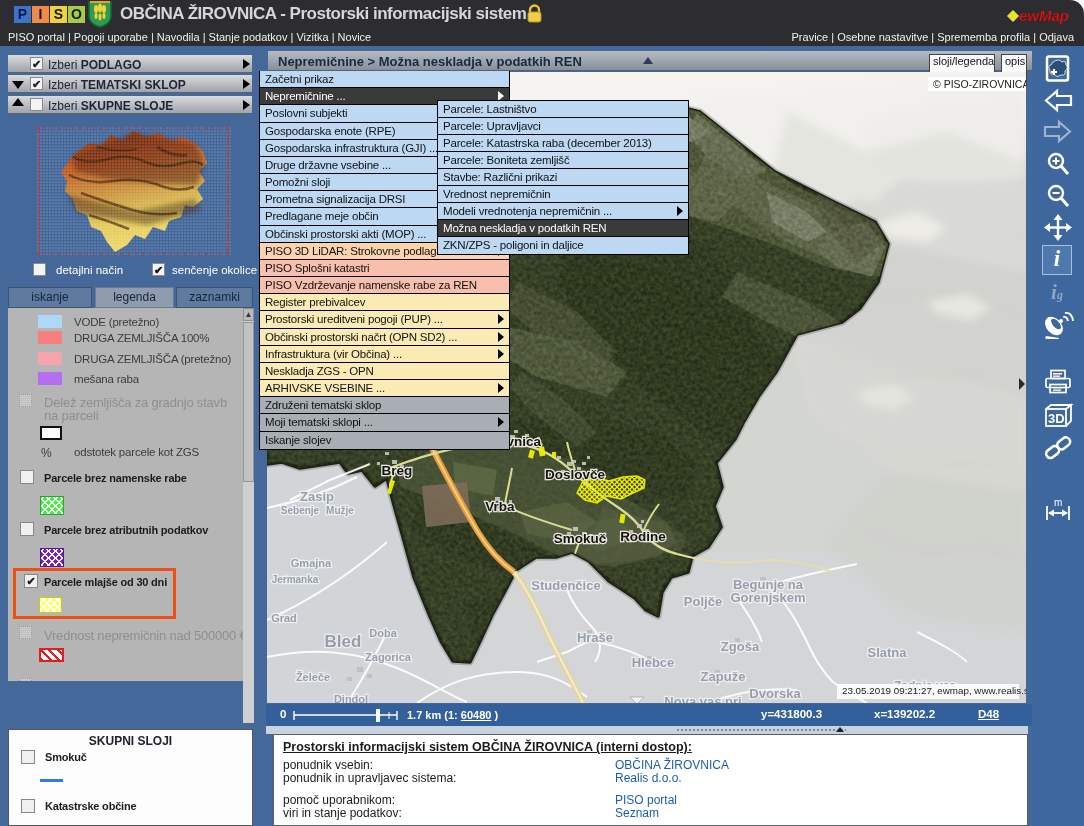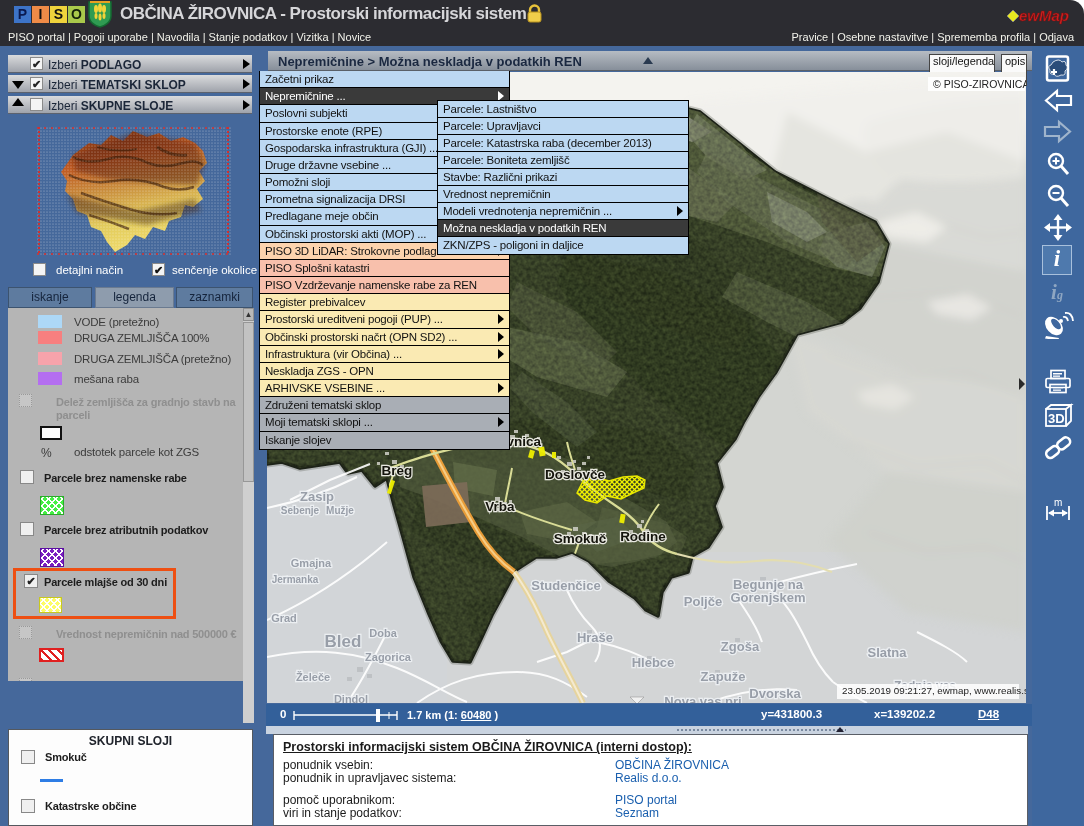--- a/index.html
+++ b/index.html
@@ -19,21 +19,21 @@
 .tri{position:absolute;width:0;height:0}
 .wtxt{position:absolute;color:#fff;font-size:11.5px}
 .tab{position:absolute;top:241px;height:21px;background:#5e7b9f;border:1px solid #3c536f;color:#15243c;font-size:12px;text-align:center;line-height:19px}
 #legend{position:absolute;left:8px;top:262px;width:235px;height:373px;background:#b5b5b5;overflow:hidden;font-size:12px;color:#333}
 #sbar{position:absolute;left:243px;top:262px;width:11px;height:415px;background:#cfcfcf}
 .sw{position:absolute;left:30px;width:24px;height:13px}
 .ltxt{position:absolute;left:66px;color:#3c3c3c;font-size:11.5px;letter-spacing:-0.2px;white-space:nowrap}
 .lcb{position:absolute;left:12px;width:14px;height:14px;background:#f0f0f0;border:1px solid #888}
 .gcb{position:absolute;left:11px;width:13px;height:13px;background:#c6c6c6;border:1px dotted #999}
 .btxt{position:absolute;left:36px;font-weight:bold;color:#1c1c1c;font-size:11px;letter-spacing:-0.2px;white-space:nowrap}
-.gtxt{position:absolute;left:48px;font-weight:bold;color:#8f8f8f;font-size:11px;letter-spacing:-0.2px;white-space:nowrap}
+.gtxt{position:absolute;left:36px;font-weight:normal;color:#8f8f8f;font-size:13px;letter-spacing:-0.2px;white-space:nowrap}
 #skupni{position:absolute;left:8px;top:683px;width:245px;height:97px;background:#fdfdfd;border:1px solid #54585e}
 
 #mbar{position:absolute;left:268px;top:5px;width:764px;height:20px;background:linear-gradient(#b6bcc3,#878f9a);border-bottom:1px solid #5a6068}
 #mbar .t{position:absolute;left:10px;top:3px;font-size:13px;font-weight:bold;color:#1a2840}
 .mbtn{position:absolute;top:3px;height:32px;background:#fafafa;border:1px solid #444;font-size:11px;line-height:13px;color:#111;padding:0 3px}
 
 #menu1{position:absolute;left:259px;top:25px;width:251px;border:1px solid #000;border-top:none;background:#fdba74}
 #menu2{position:absolute;left:437px;top:54px;width:252px;border:1px solid #000;background:#bcd8f2}
 .mi{position:relative;height:17.18px;border-bottom:1px solid #000;font-size:11.5px;letter-spacing:-0.2px;color:#111;padding-left:5px;line-height:17px;background:#bcd8f2;white-space:nowrap}
 .mi2{position:relative;height:17px;border-bottom:1px solid #000;font-size:11.5px;letter-spacing:-0.2px;color:#111;padding-left:5px;line-height:16px;background:#bcd8f2;white-space:nowrap}
@@ -427,21 +427,21 @@
     <text x="575" y="622" font-family="Liberation Sans" font-size="9.8" fill="#222">23.05.2019 09:21:27, ewmap, www.realis.si</text>
     <path d="M363 625 h14 l-7 7 z" fill="#f0f0f0" stroke="#888" stroke-width="0.5"></path>
     <path d="M752 306 l6 6 l-6 6 z" fill="#2a2a2a"></path>
   </svg>
   </div>
 
   <div id="menu1">
     <div class="mi">Začetni prikaz</div>
     <div class="mi dark">Nepremičnine ...<span class="arr warr"></span></div>
     <div class="mi">Poslovni subjekti</div>
-    <div class="mi">Prostorske enote (RPE)</div>
+    <div class="mi">Gospodarska enote (RPE)</div>
     <div class="mi">Gospodarska infrastruktura (GJI) ...</div>
     <div class="mi">Druge državne vsebine ...</div>
     <div class="mi">Pomožni sloji</div>
     <div class="mi">Prometna signalizacija DRSI</div>
     <div class="mi">Predlagane meje občin</div>
     <div class="mi">Občinski prostorski akti (MOP) ...</div>
     <div class="mi peach">PISO 3D LiDAR: Strokovne podlage ...<span class="arr"></span></div>
     <div class="mi pink">PISO Splošni katastri</div>
     <div class="mi pink">PISO Vzdrževanje namenske rabe za REN</div>
     <div class="mi yel">Register prebivalcev</div>

